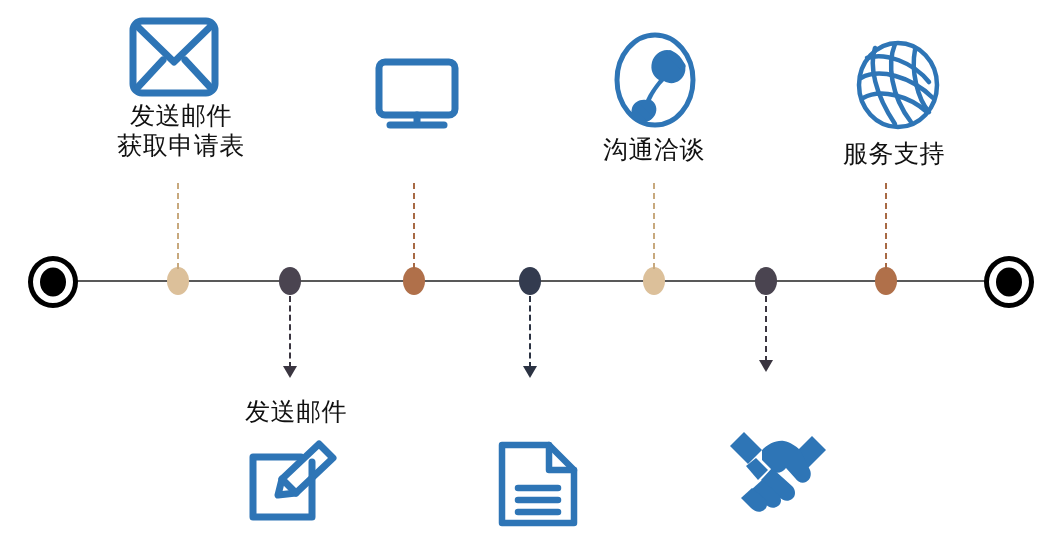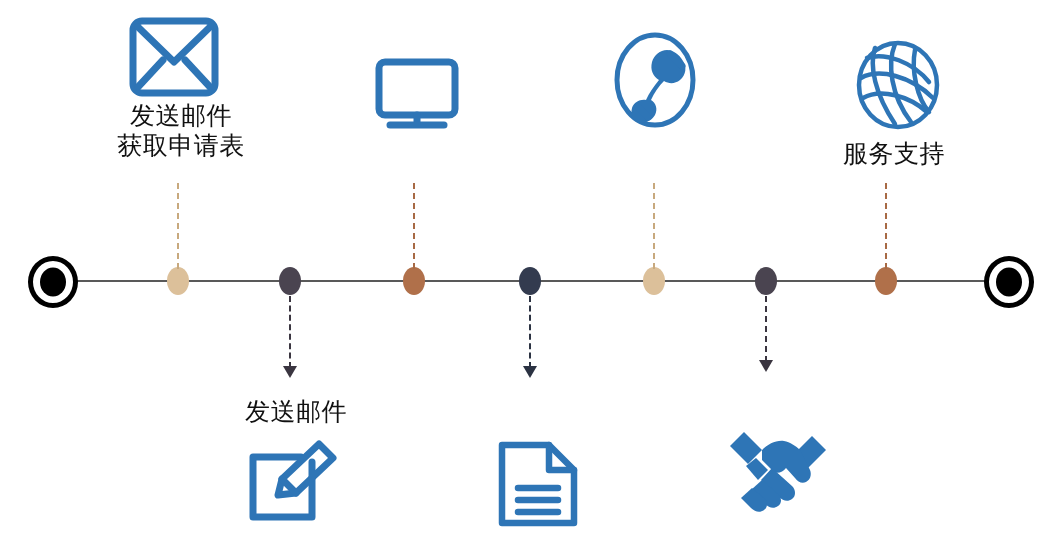--- a/index.html
+++ b/index.html
@@ -186,20 +186,23 @@
       <path d="M18 38 L28 30 L40 42 L30 52 Z"></path>
     </svg>
   </div>
 
   <div class="label" style="left:181px;top:100px;">
     <span class="ln">发送邮件</span>
     <span class="ln">获取申请表</span>
   </div>
 
 
+  <div class="label" style="left:654px;top:134px;">
+    <span class="ln">沟通洽谈</span>
+  </div>
 
   <div class="label" style="left:894px;top:138px;">
     <span class="ln">服务支持</span>
   </div>
 
   <div class="label" style="left:296px;top:396px;">
     <span class="ln">发送邮件</span>
   </div>
 
 

